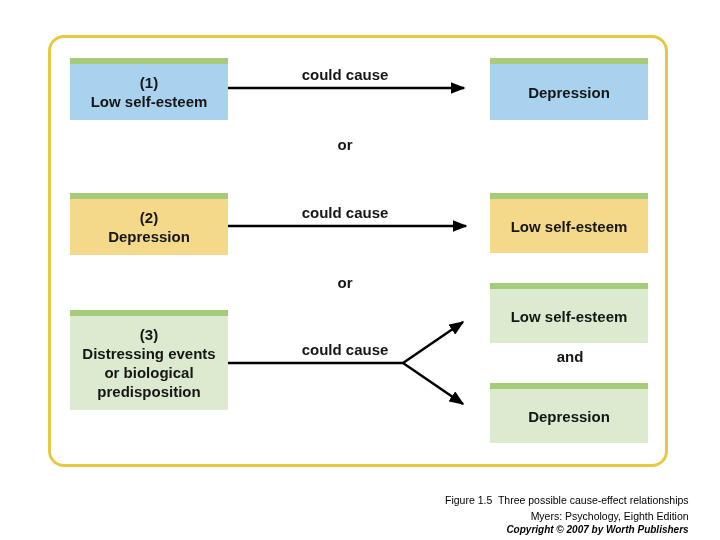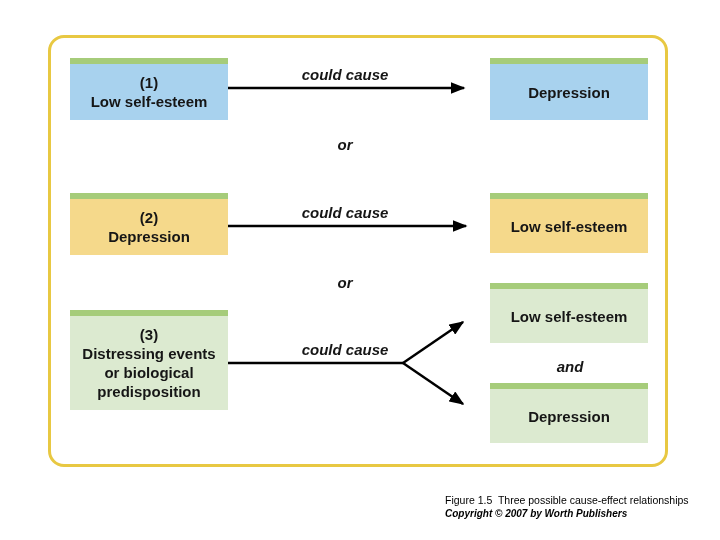--- a/index.html
+++ b/index.html
@@ -65,41 +65,41 @@
   .b-r3a { top: 283px; height: 60px; }
   .b-r3b { top: 383px; height: 60px; }
 
   .flowtext {
     position: absolute;
     transform: translateX(-50%);
     font-weight: bold;
     font-size: 15px;
     color: #161616;
     white-space: nowrap;
-    font-style: italic;
   }
   .cc-1 { left: 345px; top: 66px; }
   .or-1 { left: 345px; top: 136px; }
   .cc-2 { left: 345px; top: 204px; }
   .or-2 { left: 345px; top: 274px; }
   .cc-3 { left: 345px; top: 341px; }
-  .and-3 { left: 570px; top: 358px; }
+  .and-3 { left: 570px; top: 348px; }
 
   svg.arrows {
     position: absolute;
     left: 0;
     top: 0;
     pointer-events: none;
   }
 
   .caption {
     position: absolute;
     left: 445px;
     top: 492px;
     color: #000000;
+    text-align: right;
   }
   .caption .cap-line {
     font-size: 10.5px;
     line-height: 16px;
     white-space: pre;
   }
   .caption .cap-copyright {
     font-size: 10px;
     font-weight: bold;
     font-style: italic;
@@ -166,16 +166,17 @@
     </defs>
     <line x1="228" y1="88" x2="464" y2="88" stroke="#000000" stroke-width="2.5" marker-end="url(#ah)"></line>
     <line x1="228" y1="226" x2="466" y2="226" stroke="#000000" stroke-width="2.5" marker-end="url(#ah)"></line>
     <line x1="228" y1="363" x2="403" y2="363" stroke="#000000" stroke-width="2.5"></line>
     <line x1="403" y1="363" x2="463" y2="322" stroke="#000000" stroke-width="2.5" marker-end="url(#ah)"></line>
     <line x1="403" y1="363" x2="463" y2="404" stroke="#000000" stroke-width="2.5" marker-end="url(#ah)"></line>
   </svg>
 
   <div class="caption">
     <div class="cap-line">Figure 1.5  Three possible cause-effect relationships</div>
+    <div class="cap-line">Myers: Psychology, Eighth Edition</div>
     <div class="cap-copyright">Copyright © 2007 by Worth Publishers</div>
   </div>
 
 </div>
 
 </body></html>

